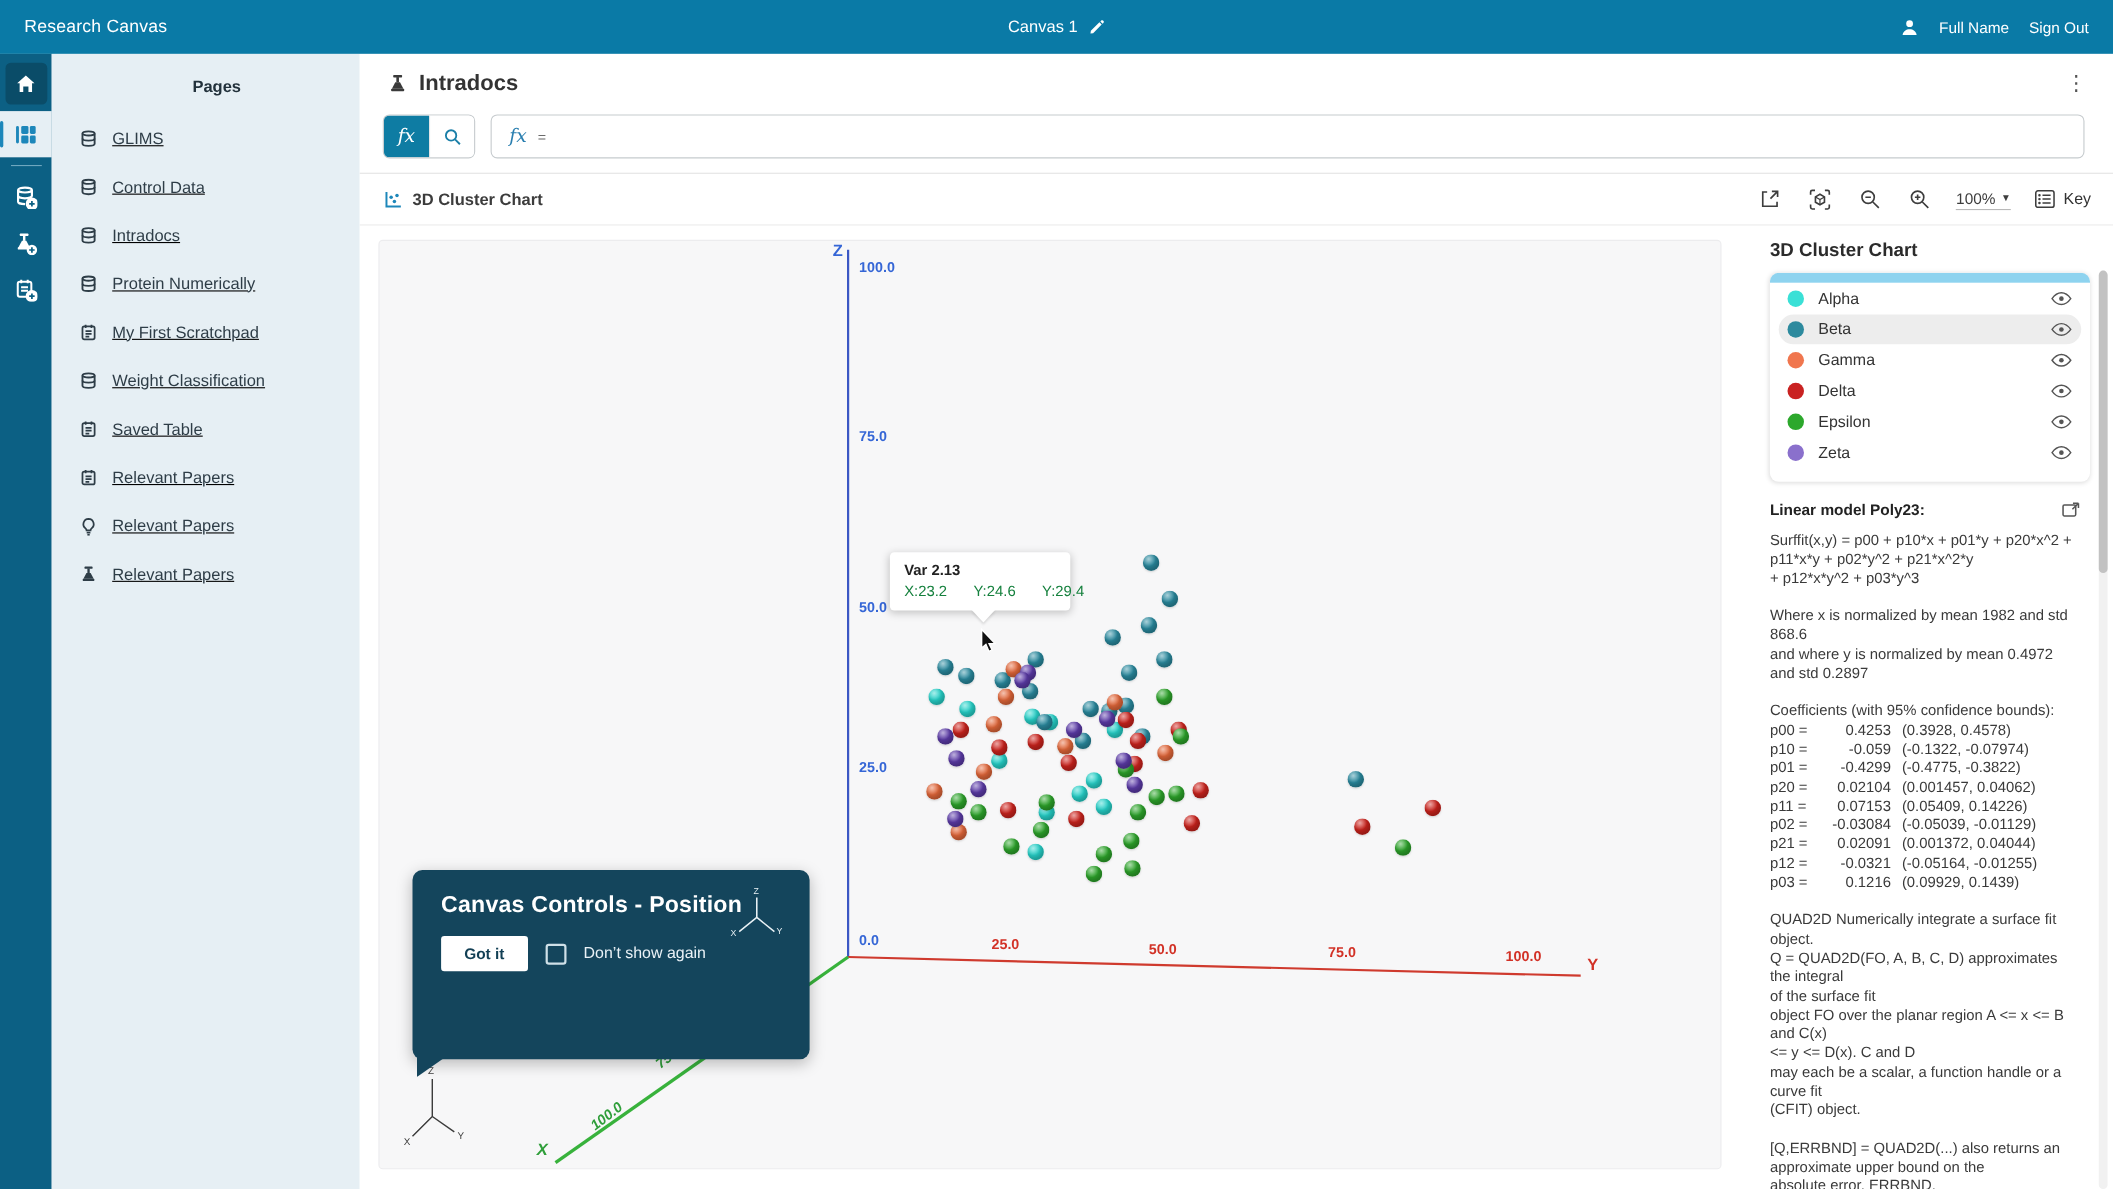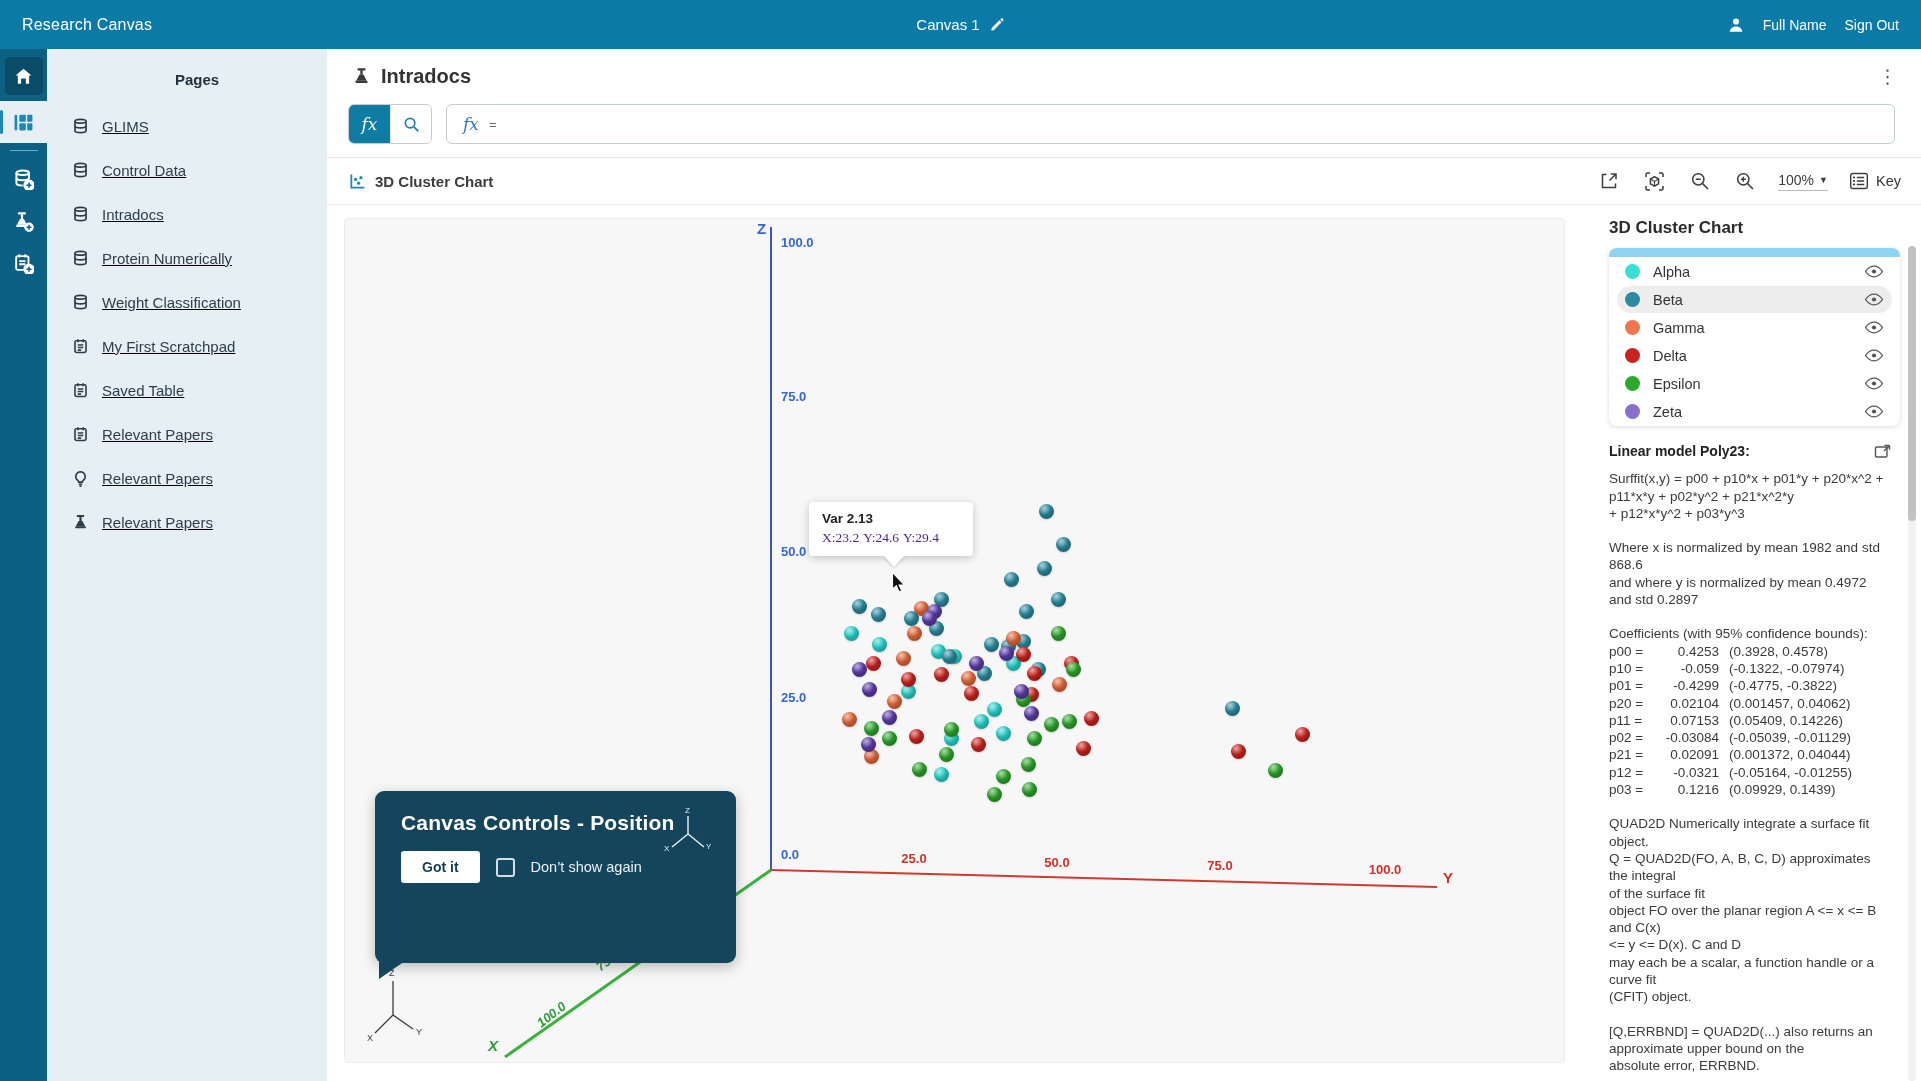--- a/index.html
+++ b/index.html
@@ -70,21 +70,21 @@
   .tick.x { color:#2f9e3a; font-style:italic; transform:rotate(-38deg); }
   .ax-letter { position:absolute; font-weight:bold; font-size:15px; }
   .dot { position:absolute; width:15px; height:15px; border-radius:50%;
     box-shadow:inset -2px -3px 5px rgba(0,0,0,.28), 0 1px 2px rgba(0,0,0,.15); }
   .mini-gimbal { position:absolute; left:20px; top:748px; }
 
   
   .tooltip { position:absolute; left:464px; top:283px; width:164px; background:#fff; border-radius:4px;
     box-shadow:0 2px 8px rgba(0,0,0,.22); padding:9px 13px 10px; z-index:5; }
   .tooltip .tt-t { font-size:13.5px; font-weight:bold; color:#222; margin-bottom:4px; }
-  .tooltip .tt-c { font-size:13.5px; color:#4c1d95; display:flex; gap:4px; white-space:nowrap;font-family:Liberation Serif, serif; }
+  .tooltip .tt-c { font-size:13.5px; color:#15803d; display:flex; gap:24px; white-space:nowrap; }
   .tt-arrow { position:absolute; left:74px; bottom:-11px; width:0; height:0;
     border-left:11px solid transparent; border-right:11px solid transparent; border-top:12px solid #fff;
     filter:drop-shadow(0 2px 1px rgba(0,0,0,.12)); }
   .cursor { position:absolute; left:545px; top:352px; z-index:7; }
 
   
   .toast { position:absolute; left:30px; top:572px; width:361px; height:172px; background:#14455c;
     border-radius:9px; color:#fff; padding:20px 26px; z-index:6; box-shadow:0 4px 14px rgba(0,0,0,.25); }
   .toast::after { content:""; position:absolute; left:4px; bottom:-16px; width:26px; height:18px;
     background:#14455c; clip-path:polygon(0 0, 100% 0, 0 100%); }
@@ -94,21 +94,21 @@
   .gotit { background:#fff; color:#123f54; font-weight:bold; font-size:14px; border:none; border-radius:3px;
     padding:8px 21px; cursor:pointer; }
   .chk { width:19px; height:19px; border:2px solid #cfe0e8; border-radius:3px; background:transparent; cursor:pointer; }
   .chk-l { font-size:14.5px; color:#eaf2f7; }
   .toast-gimbal { position:absolute; right:22px; top:16px; }
 
   
   .panel { position:absolute; left:1262px; top:169px; width:332px; bottom:0; overflow:hidden; }
   .panel-title { font-size:17px; font-weight:bold; color:#2b2b2b; padding-left:20px; }
   .legend-card { position:relative; margin:10px 20px 0; width:291px; background:#fff; border-radius:8px;
-    box-shadow:0 1px 5px rgba(0,0,0,.14); overflow:hidden; padding-bottom:0; }
+    box-shadow:0 1px 5px rgba(0,0,0,.14); overflow:hidden; padding-bottom:12px; }
   .legend-top { height:9px; background:#8ed3ef; }
   .leg-row { display:flex; align-items:center; height:27px; margin:1px 8px; padding:0 8px; border-radius:14px; }
   .leg-row.hl { background:#ededed; }
   .leg-dot { width:15px; height:15px; border-radius:50%; margin-right:13px; flex:none; }
   .leg-name { font-size:14.5px; color:#333; }
   .leg-eye { margin-left:auto; cursor:pointer; display:flex; }
   .scrolltrack { position:absolute; right:5px; top:28px; bottom:0; width:8px; background:#f1f1f1; border-radius:4px; }
   .scrollthumb { position:absolute; right:5px; top:28px; width:8px; height:275px; background:#c2c2c2; border-radius:4px; }
   .psec { padding:0 30px 0 20px; color:#3a3a3a; font-size:13.5px; line-height:17.3px; }
   .psec .hdr { font-weight:bold; color:#222; font-size:14px; display:flex; align-items:center; }
@@ -245,36 +245,36 @@
             <svg viewBox="0 0 16 16" fill="none" stroke="currentColor" stroke-width="1.6">
               <ellipse cx="8" cy="3.1" rx="5.2" ry="1.8"></ellipse>
               <path d="M2.8 3.1v4.4c0 1 2.3 1.8 5.2 1.8s5.2-.8 5.2-1.8V3.1"></path>
               <path d="M2.8 7.5v4.4c0 1 2.3 1.8 5.2 1.8s5.2-.8 5.2-1.8V7.5"></path>
             </svg>
           </span>
      <span>Protein Numerically</span>
    </div>
         <div class="p-item">
      <span style="display:flex;width:17px;height:17px">
+            <svg viewBox="0 0 16 16" fill="none" stroke="currentColor" stroke-width="1.5">
+              <rect x="2.8" y="2.6" width="10.4" height="11" rx="1.5"></rect>
+              <path d="M5.5 1.2v2.7M10.5 1.2v2.7M5.4 6.6h5.2M5.4 9h5.2M5.4 11.4h3.2"></path>
+            </svg>
+          </span>
+     <span>My First Scratchpad</span>
+   </div>
+        <div class="p-item">
+     <span style="display:flex;width:17px;height:17px">
             <svg viewBox="0 0 16 16" fill="none" stroke="currentColor" stroke-width="1.6">
               <ellipse cx="8" cy="3.1" rx="5.2" ry="1.8"></ellipse>
               <path d="M2.8 3.1v4.4c0 1 2.3 1.8 5.2 1.8s5.2-.8 5.2-1.8V3.1"></path>
               <path d="M2.8 7.5v4.4c0 1 2.3 1.8 5.2 1.8s5.2-.8 5.2-1.8V7.5"></path>
             </svg>
           </span>
      <span>Weight Classification</span>
-   </div>
-        <div class="p-item">
-     <span style="display:flex;width:17px;height:17px">
-            <svg viewBox="0 0 16 16" fill="none" stroke="currentColor" stroke-width="1.5">
-              <rect x="2.8" y="2.6" width="10.4" height="11" rx="1.5"></rect>
-              <path d="M5.5 1.2v2.7M10.5 1.2v2.7M5.4 6.6h5.2M5.4 9h5.2M5.4 11.4h3.2"></path>
-            </svg>
-          </span>
-     <span>My First Scratchpad</span>
    </div>
         <div class="p-item">
      <span style="display:flex;width:17px;height:17px">
             <svg viewBox="0 0 16 16" fill="none" stroke="currentColor" stroke-width="1.5">
               <rect x="2.8" y="2.6" width="10.4" height="11" rx="1.5"></rect>
               <path d="M5.5 1.2v2.7M10.5 1.2v2.7M5.4 6.6h5.2M5.4 9h5.2M5.4 11.4h3.2"></path>
             </svg>
           </span>
      <span>Saved Table</span>
    </div>

